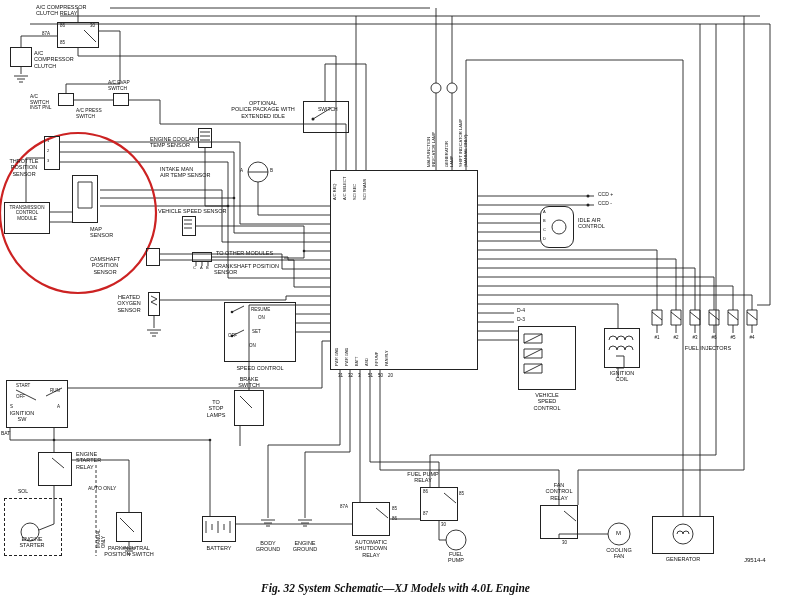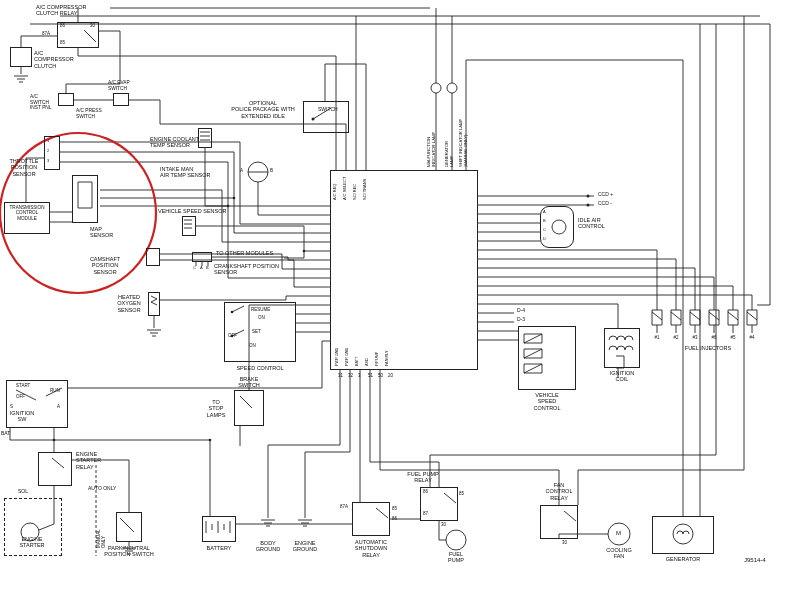--- a/index.html
+++ b/index.html
@@ -213,20 +213,21 @@
         </div>
         <div class="prow">
           <span class="plbl">S/C VACUUM</span>
           <span class="pnum">53</span>
         </div>
         <div class="prow">
           <span class="plbl">S/C VENT</span>
           <span class="pnum">52</span>
         </div>
       </div>
+    <div class="caption">Fig. 32 System Schematic—XJ Models with 4.0L Engine</div>
     <div class="ref">J9514-4</div>
   <div class="box" style="left: 57px; top: 22px; width: 42px; height: 26px;"></div>
       <div class="box" style="left: 10px; top: 47px; width: 22px; height: 20px;"></div>
       <div class="box" style="left: 58px; top: 93px; width: 16px; height: 13px;"></div>
       <div class="box" style="left: 113px; top: 93px; width: 16px; height: 13px;"></div>
       <div class="box" style="left: 303px; top: 101px; width: 46px; height: 32px;"></div>
       <div class="box" style="left: 44px; top: 136px; width: 16px; height: 34px;"></div>
       <div class="box" style="left: 4px; top: 202px; width: 46px; height: 32px;"></div>
       <div class="box" style="left: 72px; top: 175px; width: 26px; height: 48px;"></div>
       <div class="box k bg" style="left: 330px; top: 170px; width: 148px; height: 200px;"></div>

